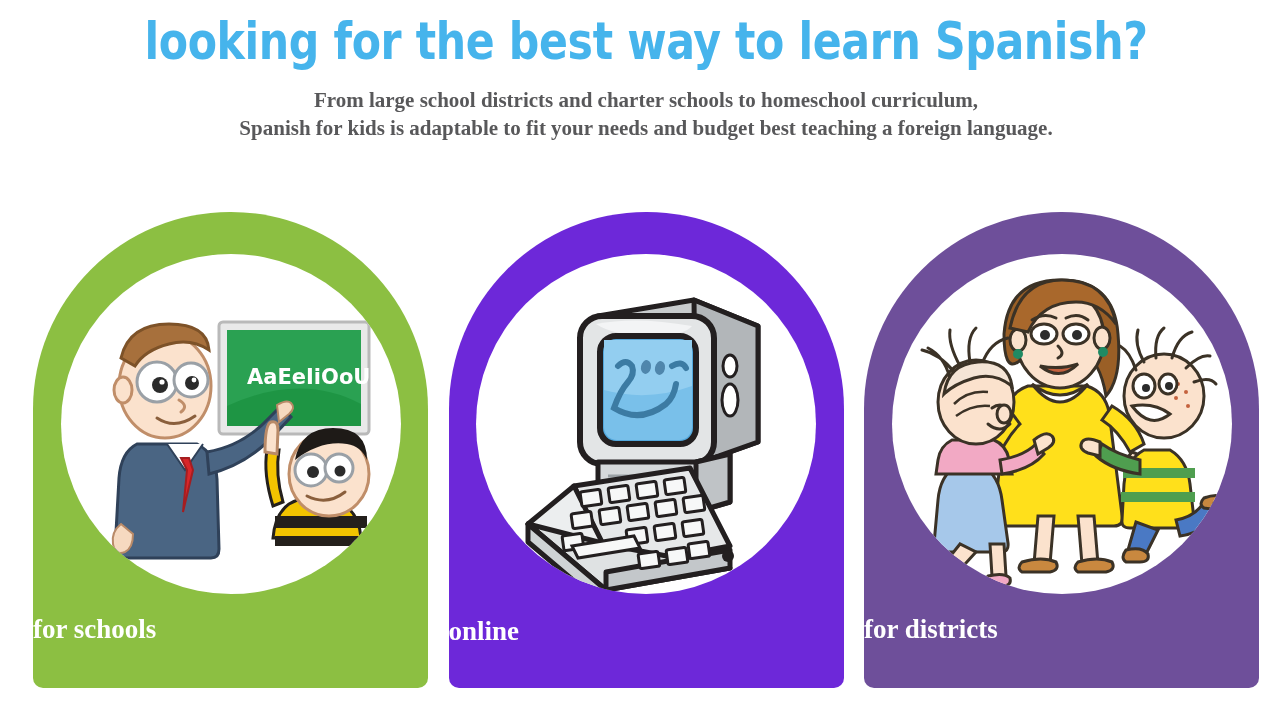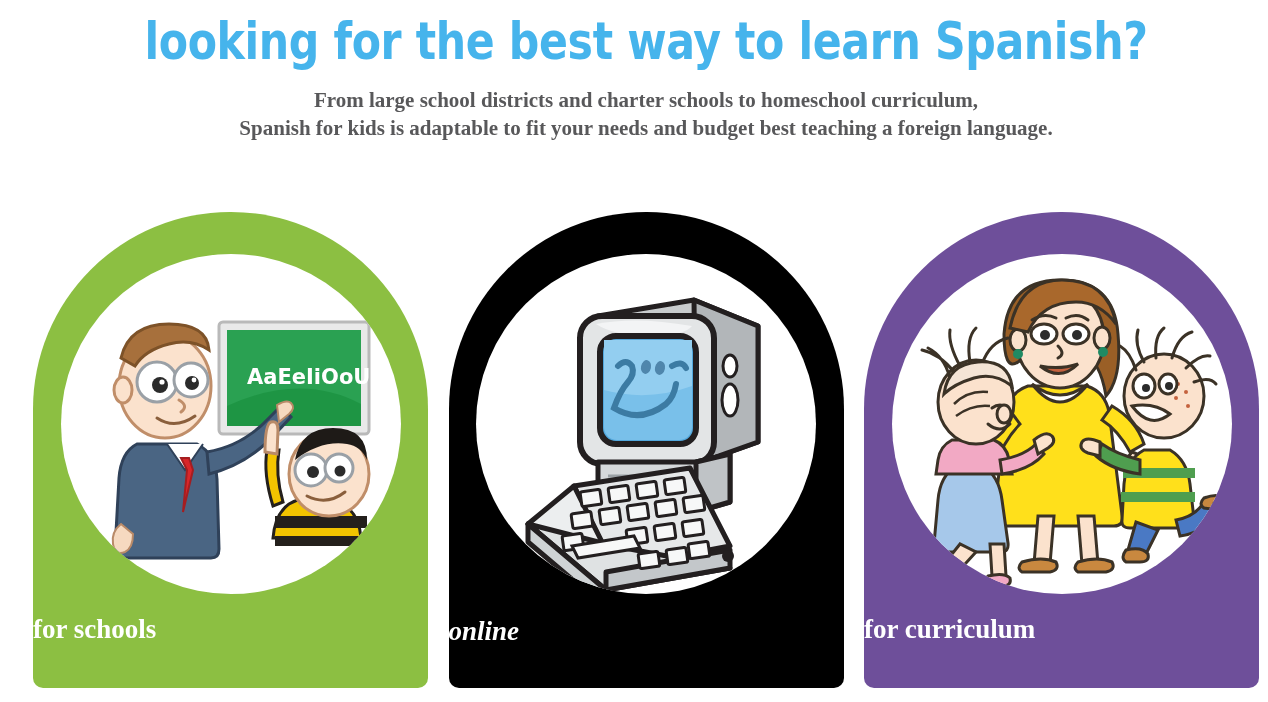--- a/index.html
+++ b/index.html
@@ -65,21 +65,21 @@
     justify-content: space-between;
   }
   .card {
     position: relative;
     width: 395px;
     height: 476px;
     border-radius: 197px 197px 10px 10px;
     overflow: hidden;
   }
   .card-schools   { background: #8cbf42; }
-  .card-online    { background: #000000; font-style: italic; }
+  .card-online    { background: #6d28d9; }
   .card-homeschool{ background: #6e4f9a; }
 
   .media {
     position: absolute;
     top: 42px;
     left: 50%;
     margin-left: -170px;
     width: 340px;
     height: 340px;
     border-radius: 50%;
@@ -321,17 +321,17 @@
 
             <ellipse cx="252" cy="132" rx="11" ry="12" fill="#ffffff" stroke="#3b3226" stroke-width="3"></ellipse>
             <ellipse cx="276" cy="130" rx="9" ry="10" fill="#ffffff" stroke="#3b3226" stroke-width="3"></ellipse>
             <circle cx="254" cy="134" r="4" fill="#2b2b2b"></circle>
             <circle cx="277" cy="132" r="4" fill="#2b2b2b"></circle>
 
             <path d="M240 152 q18 24 38 8 q-16 -12 -38 -8 z" fill="#ffffff" stroke="#3b3226" stroke-width="3"></path>
           </g>
         </svg>
       </div>
-      <div class="card-label">for curriculum</div>
+      <div class="card-label">for districts</div>
     </div>
 
   </div>
 </div>
 
 </body></html>

